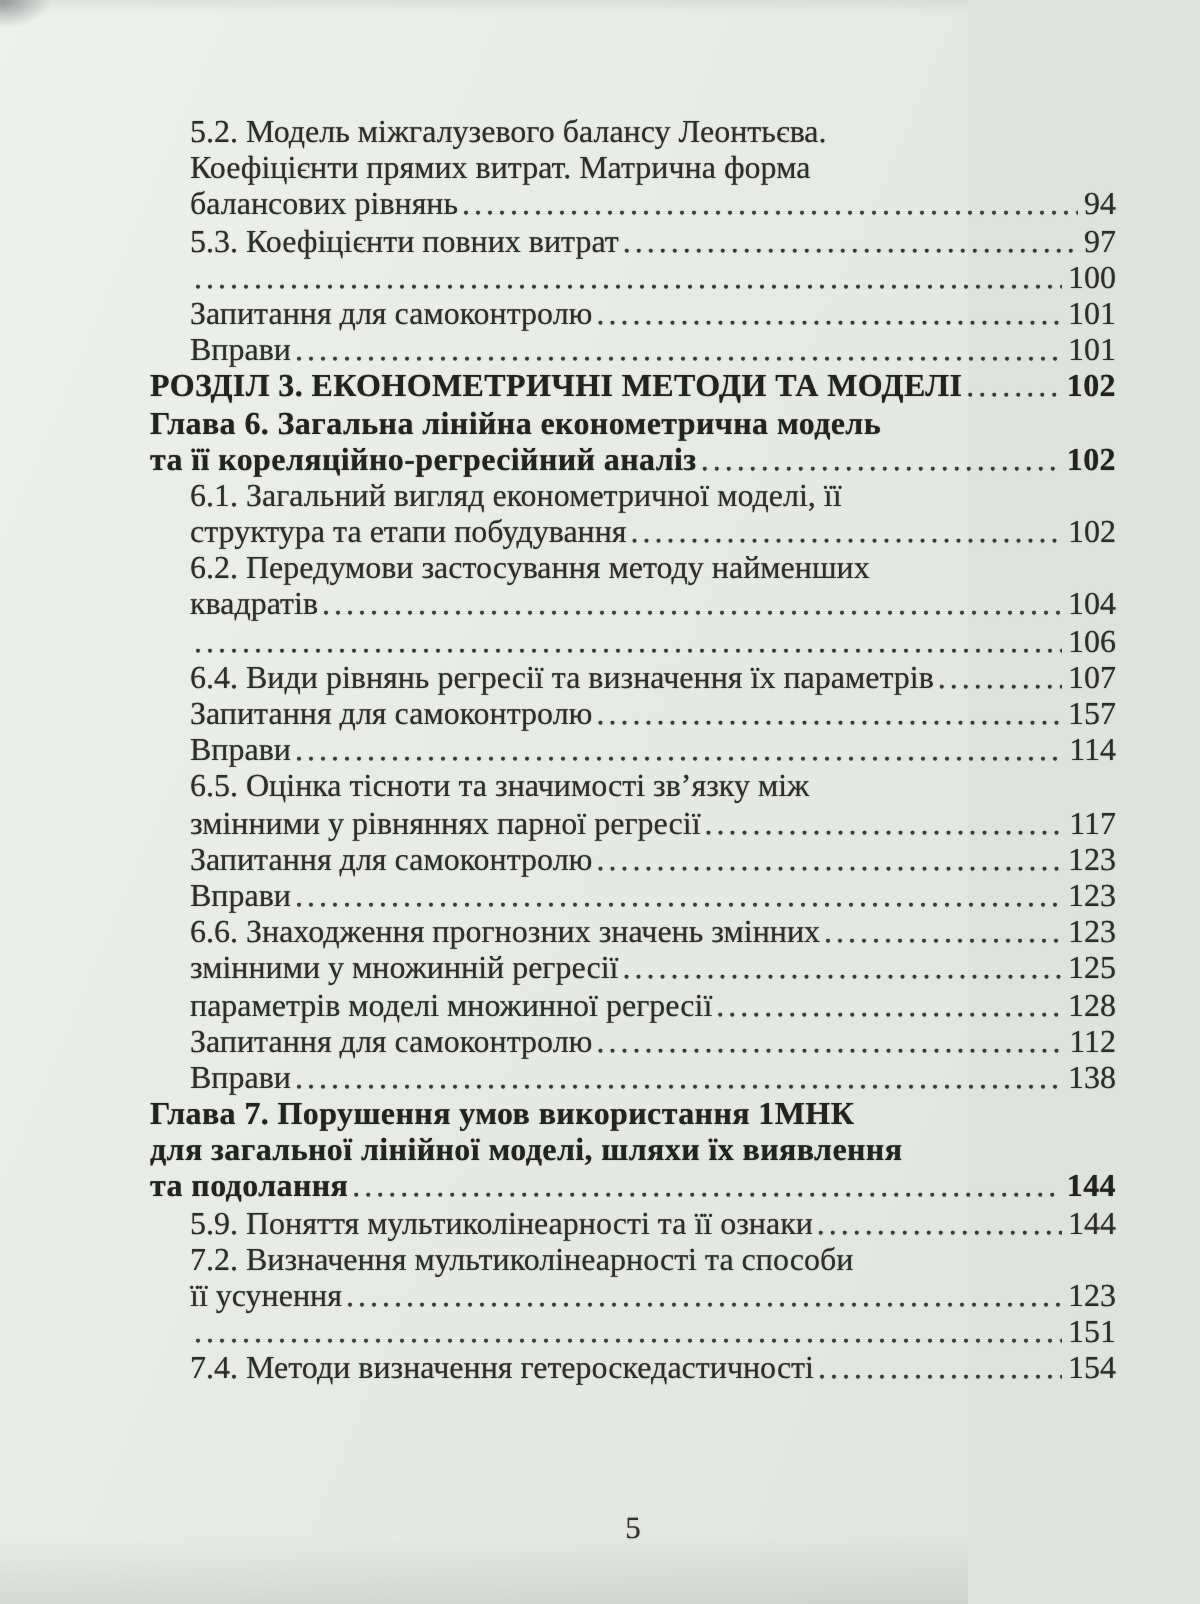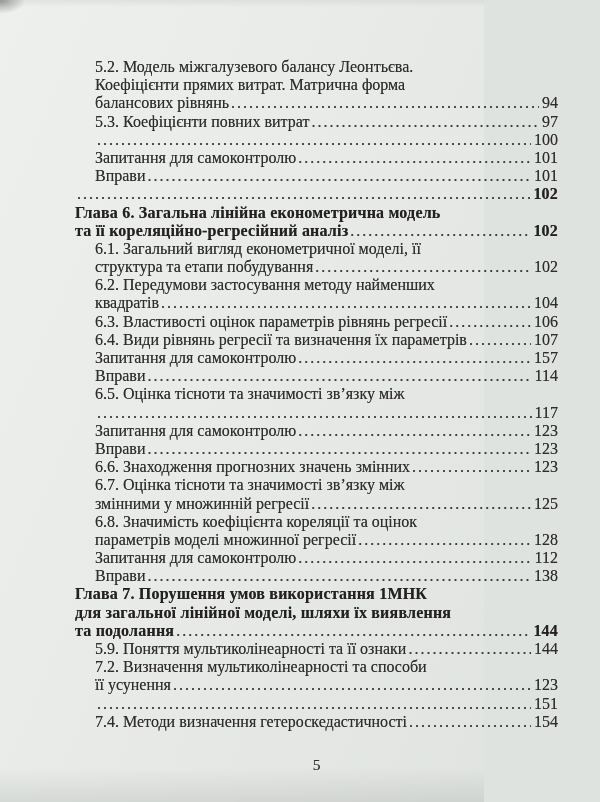--- a/index.html
+++ b/index.html
@@ -99,20 +99,21 @@
         <span class="t">Запитання для самоконтролю</span>
         <span class="dots">....................................................................................................................................................................................</span>
         <span class="pg">101</span>
       </div>
       <div class="row sub">
         <span class="t">Вправи</span>
         <span class="dots">....................................................................................................................................................................................</span>
         <span class="pg">101</span>
       </div>
       <div class="row bold">
+        <span class="t">РОЗДІЛ 3. ЕКОНОМЕТРИЧНІ МЕТОДИ ТА МОДЕЛІ</span>
         <span class="dots">....................................................................................................................................................................................</span>
         <span class="pg">102</span>
       </div>
       <div class="row bold">
         <span class="t">Глава 6. Загальна лінійна економетрична модель</span>
       </div>
       <div class="row bold">
         <span class="t">та її кореляційно-регресійний аналіз</span>
         <span class="dots">....................................................................................................................................................................................</span>
         <span class="pg">102</span>
@@ -127,21 +128,20 @@
       </div>
       <div class="row sub">
         <span class="t">6.2. Передумови застосування методу найменших</span>
       </div>
       <div class="row sub">
         <span class="t">квадратів</span>
         <span class="dots">....................................................................................................................................................................................</span>
         <span class="pg">104</span>
       </div>
       <div class="row sub">
-        <span class="t">6.3. Властивості оцінок параметрів рівнянь регресії</span>
         <span class="dots">....................................................................................................................................................................................</span>
         <span class="pg">106</span>
       </div>
       <div class="row sub">
         <span class="t">6.4. Види рівнянь регресії та визначення їх параметрів</span>
         <span class="dots">....................................................................................................................................................................................</span>
         <span class="pg">107</span>
       </div>
       <div class="row sub">
         <span class="t">Запитання для самоконтролю</span>
@@ -150,48 +150,43 @@
       </div>
       <div class="row sub">
         <span class="t">Вправи</span>
         <span class="dots">....................................................................................................................................................................................</span>
         <span class="pg">114</span>
       </div>
       <div class="row sub">
         <span class="t">6.5. Оцінка тісноти та значимості зв’язку між</span>
       </div>
       <div class="row sub">
+        <span class="t">змінними у рівняннях парної регресії</span>
         <span class="dots">....................................................................................................................................................................................</span>
         <span class="pg">117</span>
       </div>
       <div class="row sub">
         <span class="t">Запитання для самоконтролю</span>
         <span class="dots">....................................................................................................................................................................................</span>
         <span class="pg">123</span>
       </div>
       <div class="row sub">
         <span class="t">Вправи</span>
         <span class="dots">....................................................................................................................................................................................</span>
         <span class="pg">123</span>
       </div>
       <div class="row sub">
         <span class="t">6.6. Знаходження прогнозних значень змінних</span>
         <span class="dots">....................................................................................................................................................................................</span>
         <span class="pg">123</span>
       </div>
       <div class="row sub">
-        <span class="t">6.7. Оцінка тісноти та значимості зв’язку між</span>
-      </div>
-      <div class="row sub">
         <span class="t">змінними у множинній регресії</span>
         <span class="dots">....................................................................................................................................................................................</span>
         <span class="pg">125</span>
-      </div>
-      <div class="row sub">
-        <span class="t">6.8. Значимість коефіцієнта кореляції та оцінок</span>
       </div>
       <div class="row sub">
         <span class="t">параметрів моделі множинної регресії</span>
         <span class="dots">....................................................................................................................................................................................</span>
         <span class="pg">128</span>
       </div>
       <div class="row sub">
         <span class="t">Запитання для самоконтролю</span>
         <span class="dots">....................................................................................................................................................................................</span>
         <span class="pg">112</span>

